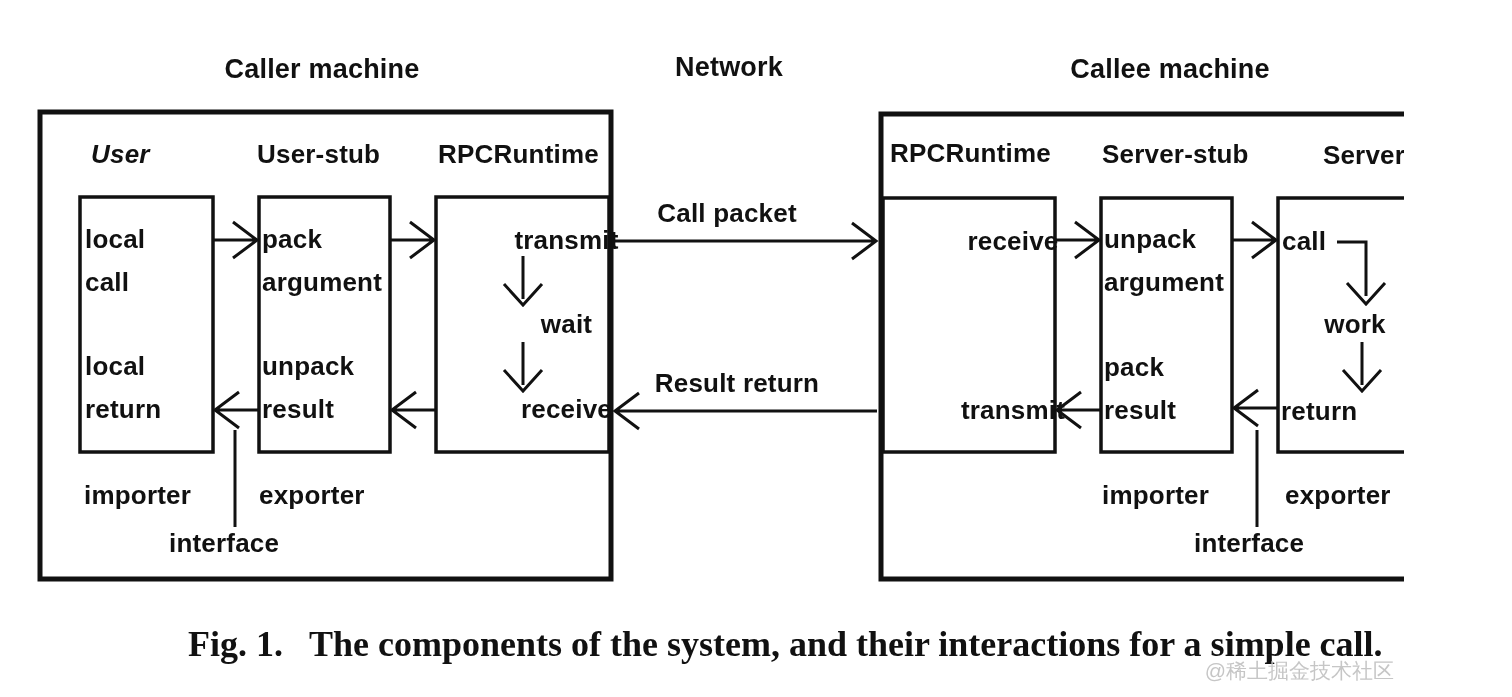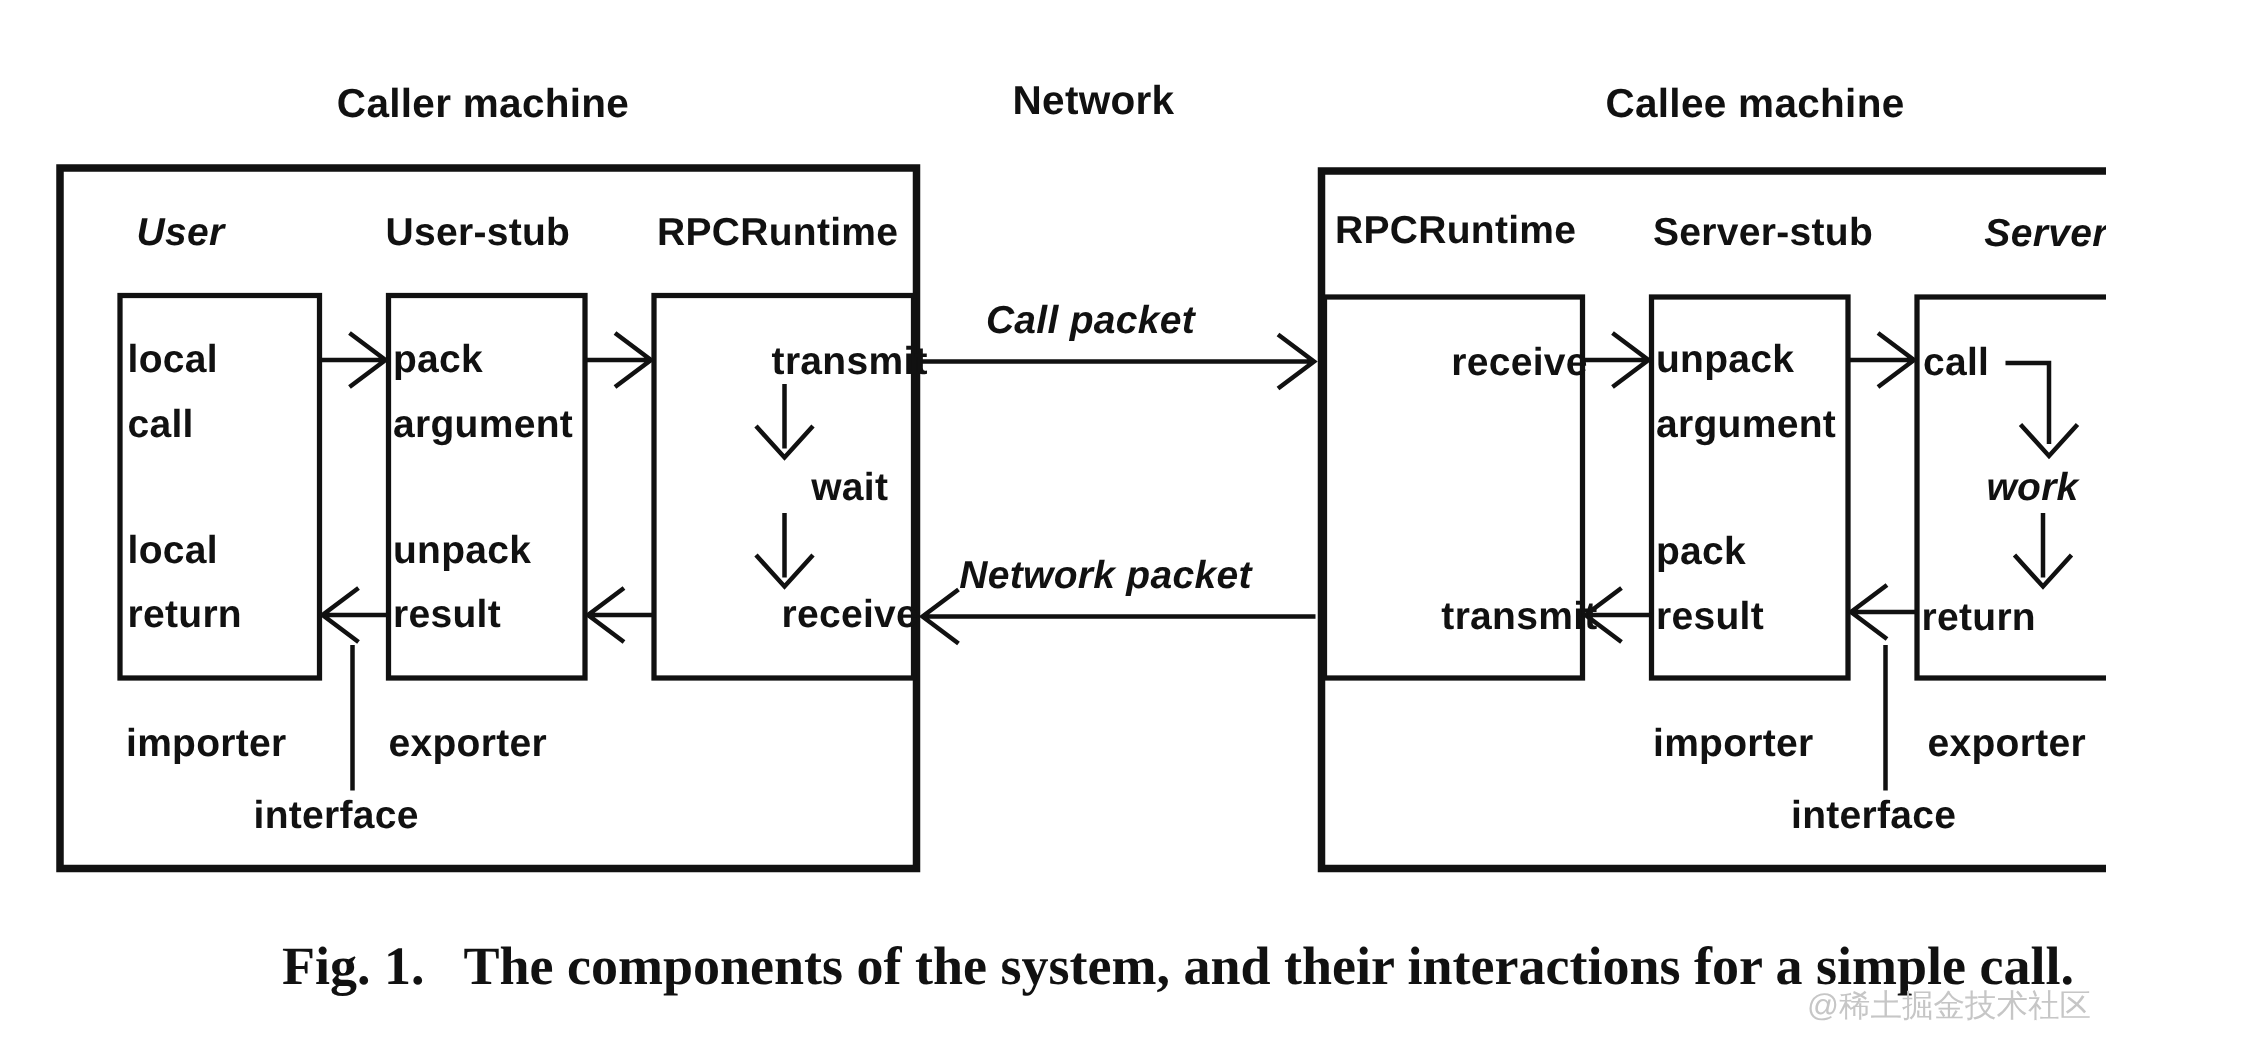--- a/index.html
+++ b/index.html
@@ -16,21 +16,21 @@
   .lbl {
     position: absolute;
     z-index: 2;
     font-weight: 700;
     font-size: 26px;
     line-height: 30px;
     white-space: pre-line;
     letter-spacing: 0.2px;
   }
   .machine-lbl { font-size: 27px; line-height: 32px; transform: translateX(-50%); }
-  .ctr { transform: translateX(-50%); font-style: italic; }
+  .ctr { transform: translateX(-50%); }
   .two { line-height: 43px; }
   .boxrow { text-align: center; padding-left: 44px; }
   .caption {
     position: absolute;
     z-index: 2;
     font-family: "Liberation Serif", "DejaVu Serif", serif;
     font-weight: 700;
     font-size: 36px;
     line-height: 34px;
     color: #111111;
@@ -110,21 +110,21 @@
   <div class="lbl two" style="left:262px; top:218px;">pack
 argument</div>
   <div class="lbl two" style="left:262px; top:345px;">unpack
 result</div>
 
   <div class="lbl boxrow" style="left:436px; width:173px; top:225px;">transmit</div>
   <div class="lbl boxrow" style="left:436px; width:173px; top:309px;">wait</div>
   <div class="lbl boxrow" style="left:436px; width:173px; top:394px;">receive</div>
 
   <div class="lbl ctr" style="left:727px; top:198px;">Call packet</div>
-  <div class="lbl ctr" style="left:737px; top:368px;">Network packet</div>
+  <div class="lbl ctr" style="left:737px; top:368px;">Result return</div>
 
   <div class="lbl boxrow" style="left:883px; width:172px; top:226px;">receive</div>
   <div class="lbl boxrow" style="left:883px; width:172px; top:395px;">transmit</div>
 
   <div class="lbl two" style="left:1104px; top:218px;">unpack
 argument</div>
   <div class="lbl two" style="left:1104px; top:346px;">pack
 result</div>
 
   <div class="lbl" style="left:1282px; top:226px;">call</div>

